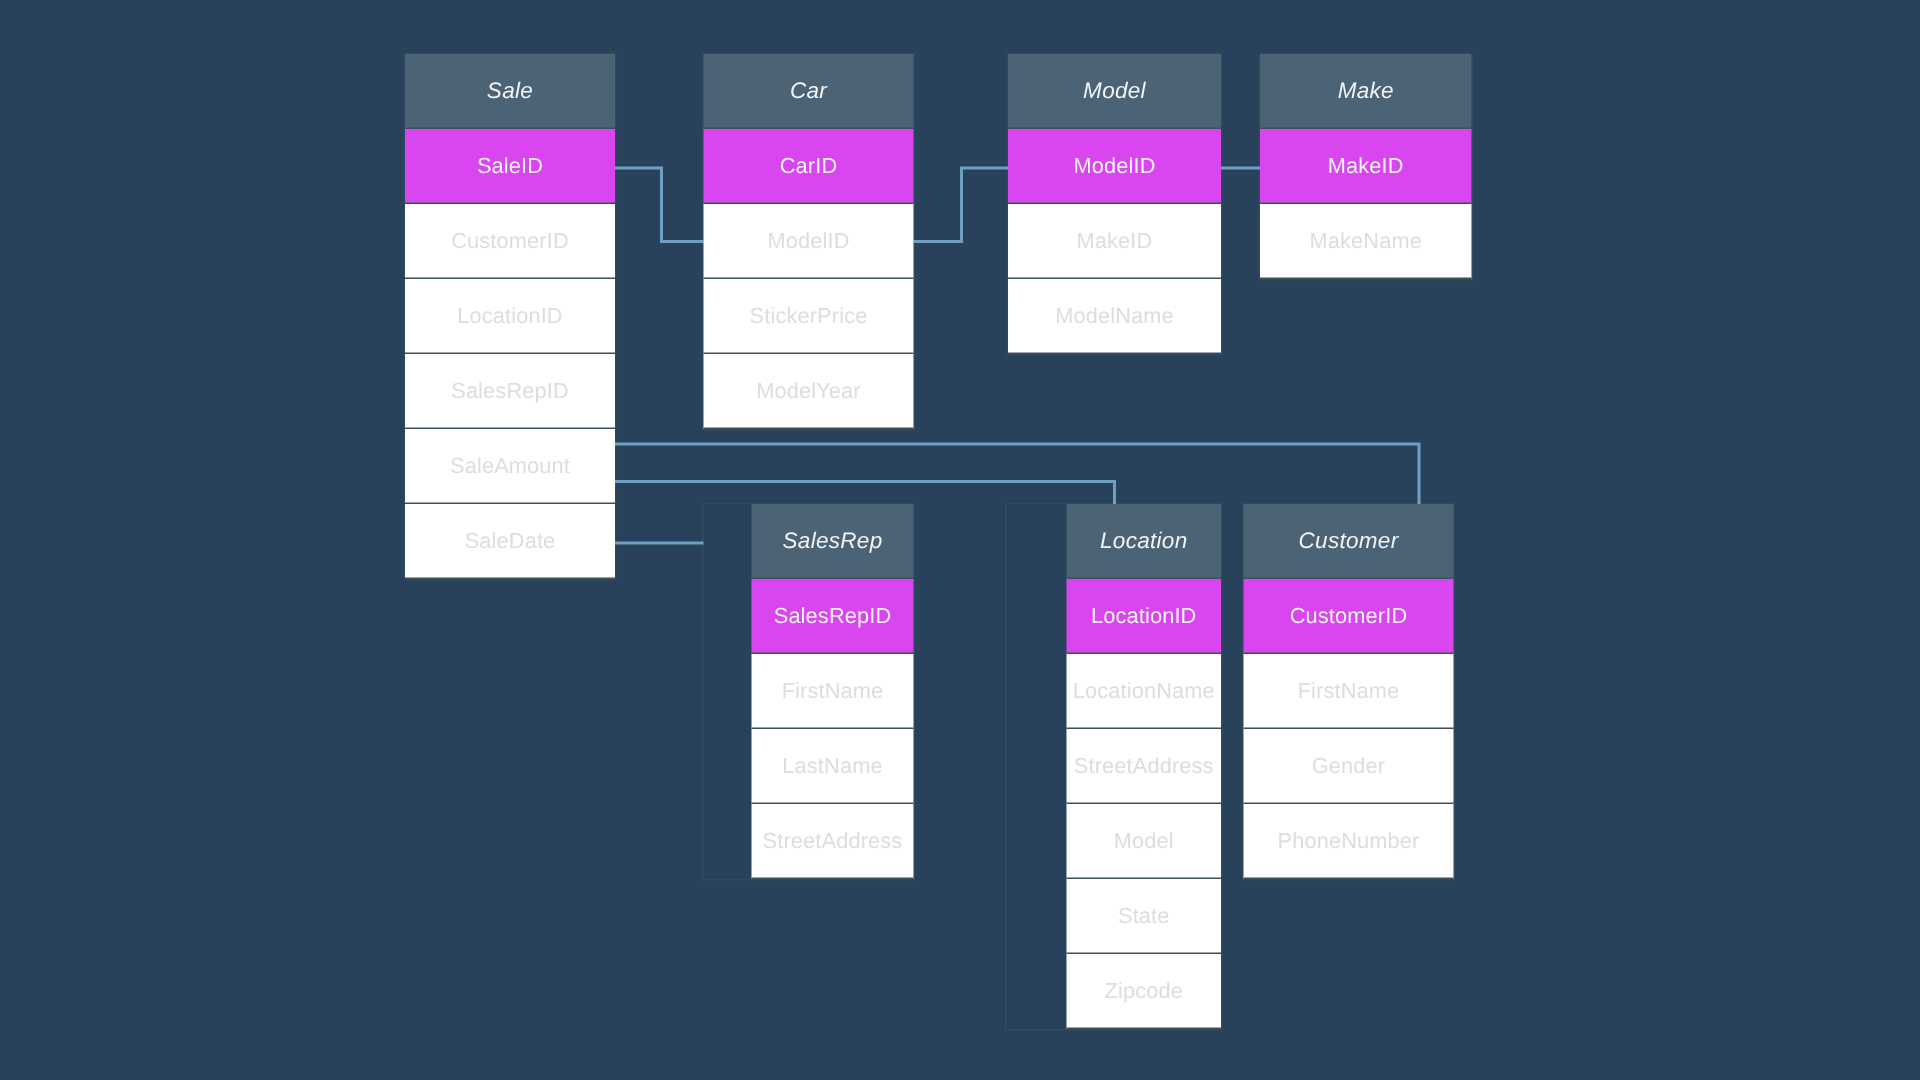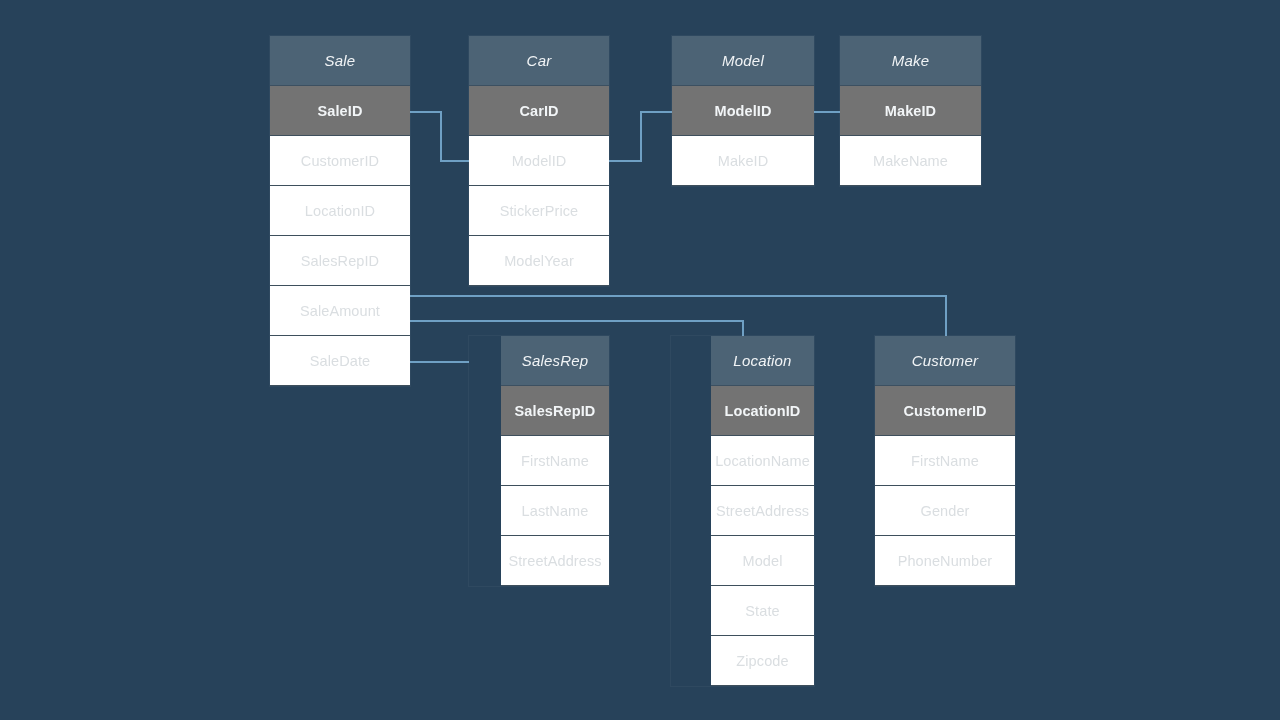--- a/index.html
+++ b/index.html
@@ -35,24 +35,23 @@
     box-sizing:border-box;
     height:50px;
     background:#ffffff;
     color:#dadee1;
     display:flex;align-items:center;justify-content:center;
     font-size:14.5px;
     letter-spacing:.1px;
     border-bottom:1px solid #3e4f5c;
   }
   .row.pk{
-    background:#737373;
+    background:#d946ef;
     color:#f2f5f7;
     border-bottom:1px solid #3e4f5c;
-    font-weight:bold;
   }
   .row:last-child{border-bottom:1px solid #3e4f5c;}
 </style>
 </head>
 <body>
 
 <div id="canvas">
   <svg class="links" viewBox="0 0 1280 720" width="1280" height="720">
       <polyline points="409,112 441,112 441,161 469,161" fill="none" stroke="#6fa0c4" stroke-width="2" stroke-linejoin="miter" stroke-linecap="butt"></polyline>
       <polyline points="609,161 641,161 641,112 672,112" fill="none" stroke="#6fa0c4" stroke-width="2" stroke-linejoin="miter" stroke-linecap="butt"></polyline>
@@ -74,20 +73,21 @@
       <div class="tbl-header">Car</div>
       <div class="row pk">CarID</div>
       <div class="row">ModelID</div>
       <div class="row">StickerPrice</div>
       <div class="row">ModelYear</div>
     </div>
     <div class="table" style="left: 672px; top: 36px; width: 142px;">
       <div class="tbl-header">Model</div>
       <div class="row pk">ModelID</div>
       <div class="row">MakeID</div>
+      <div class="row">ModelName</div>
     </div>
     <div class="table" style="left: 840px; top: 36px; width: 141px;">
       <div class="tbl-header">Make</div>
       <div class="row pk">MakeID</div>
       <div class="row">MakeName</div>
     </div>
     <div class="table" style="left: 469px; top: 336px; width: 140px; padding-left: 32px;">
       <div class="tbl-header">SalesRep</div>
       <div class="row pk">SalesRepID</div>
       <div class="row">FirstName</div>
@@ -96,20 +96,20 @@
     </div>
     <div class="table" style="left: 671px; top: 336px; width: 143px; padding-left: 40px;">
       <div class="tbl-header">Location</div>
       <div class="row pk">LocationID</div>
       <div class="row">LocationName</div>
       <div class="row">StreetAddress</div>
       <div class="row">Model</div>
       <div class="row">State</div>
       <div class="row">Zipcode</div>
     </div>
-    <div class="table" style="left: 875px; top: 336px; width: 140px;">
+    <div class="table" style="left: 829px; top: 336px; width: 140px;">
       <div class="tbl-header">Customer</div>
       <div class="row pk">CustomerID</div>
       <div class="row">FirstName</div>
       <div class="row">Gender</div>
       <div class="row">PhoneNumber</div>
     </div>
   </div>
 
 </body></html>

